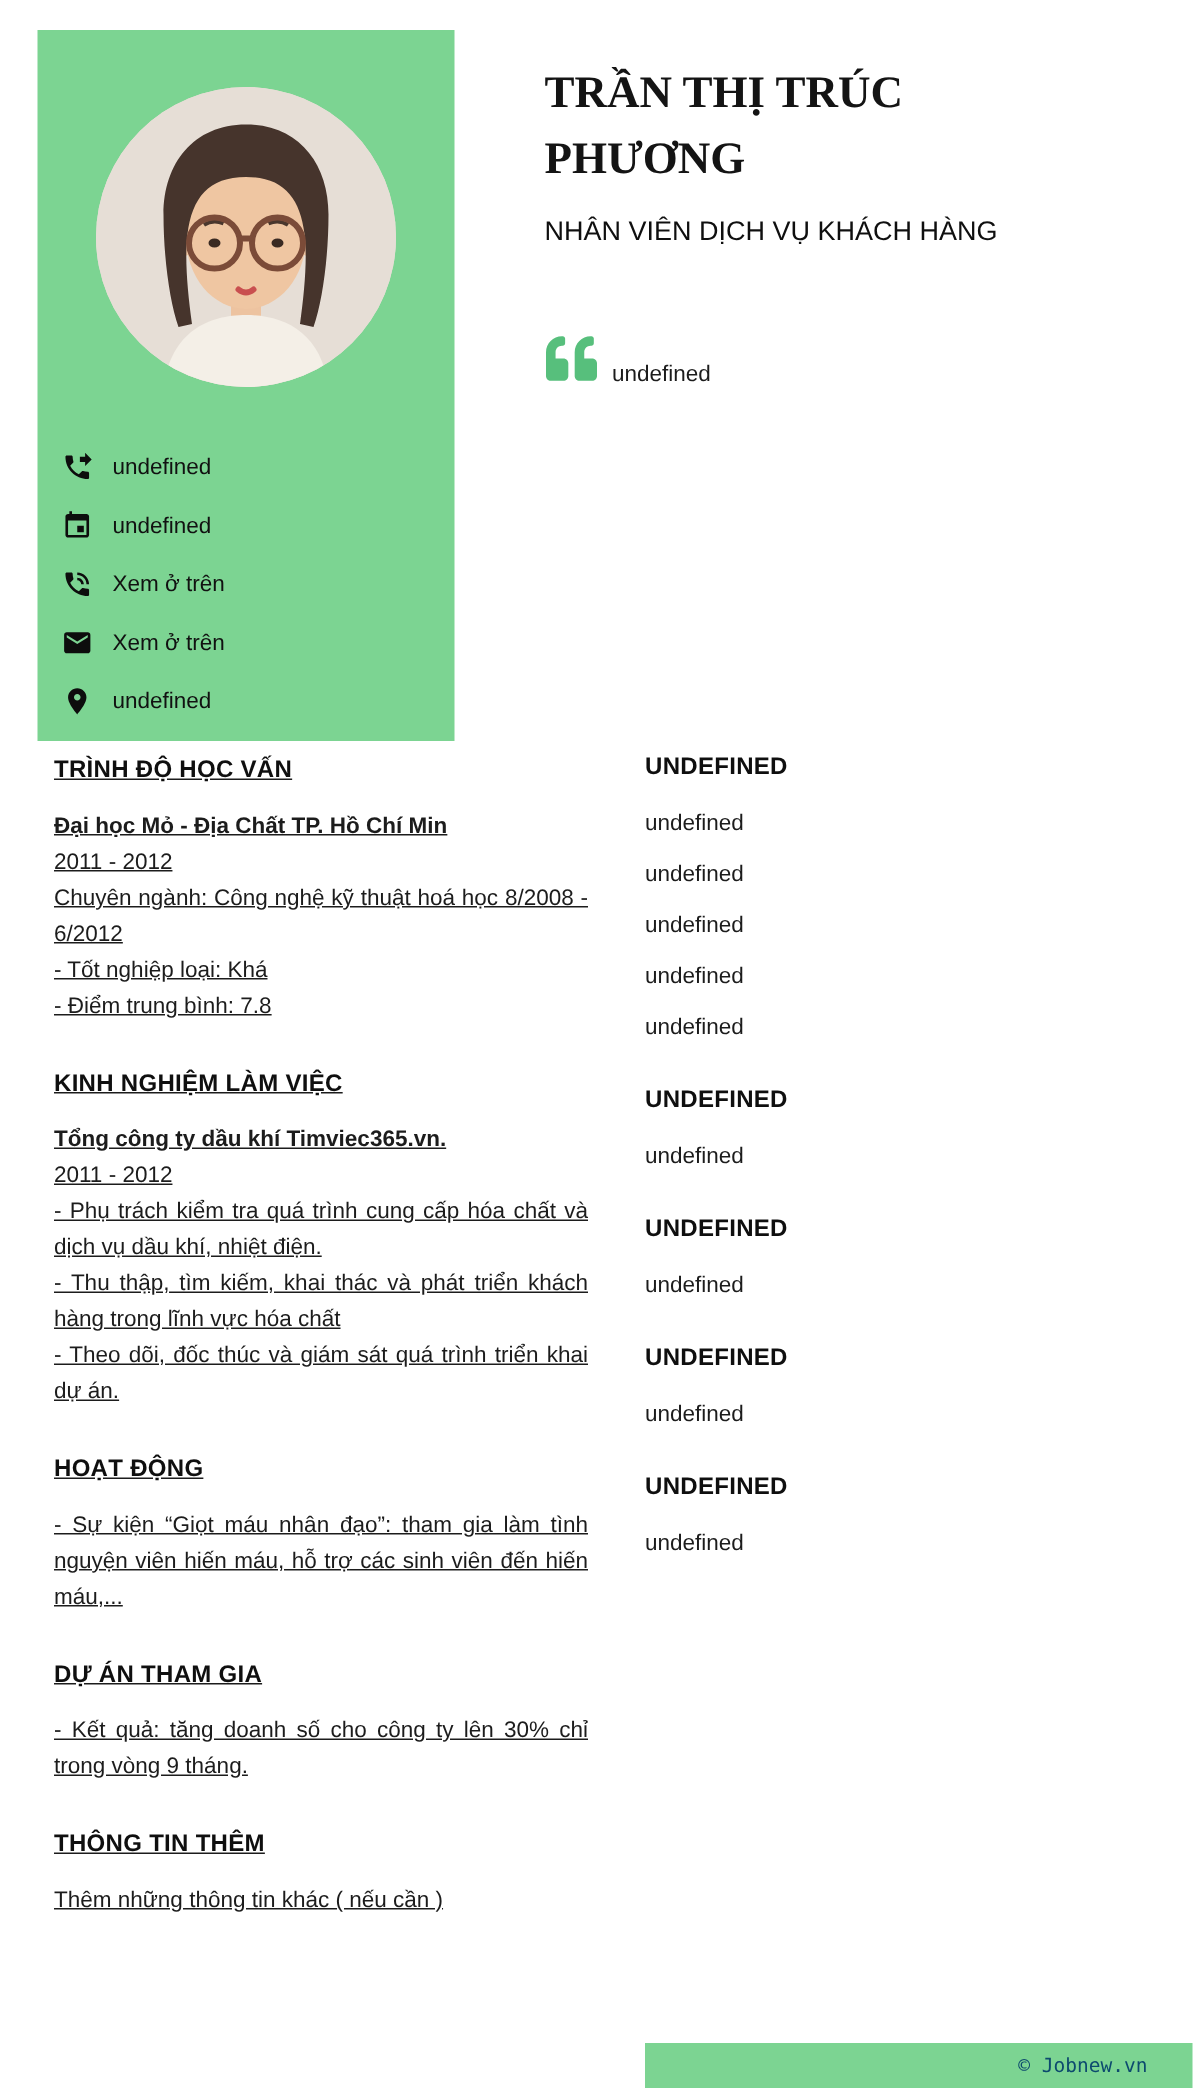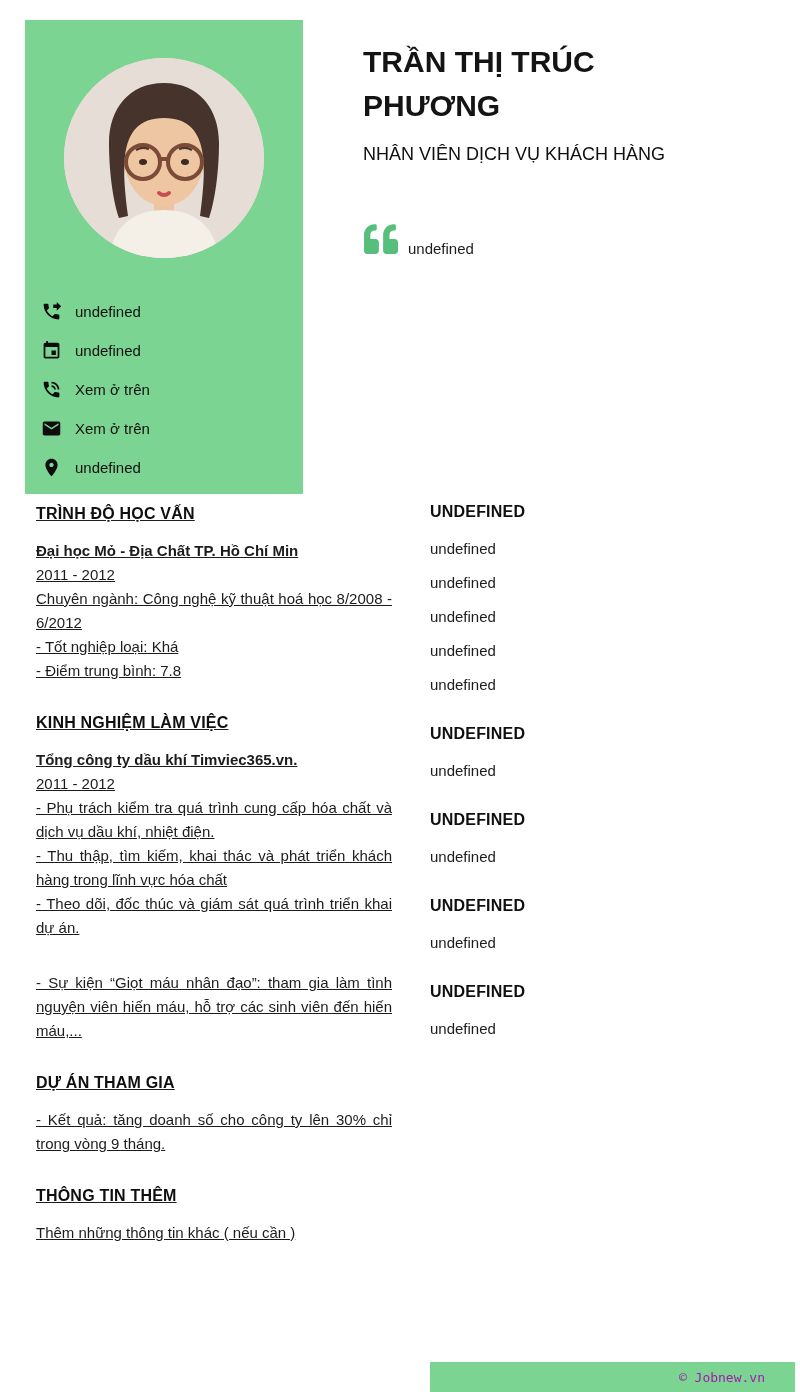--- a/index.html
+++ b/index.html
@@ -21,21 +21,21 @@
   }
   .photo svg { width:100%; height:100%; display:block; }
   .contacts { position:absolute; left:15px; top:272px; right:8px; }
   .contact { display:flex; align-items:center; height:39px; gap:13px; }
   .contact .ic { width:22px; height:22px; flex:0 0 22px; display:flex; align-items:center; justify-content:center; }
   .contact .ic svg { width:21px; height:21px; fill:#0d0d0d; }
   .contact .lb { font-size:15px; color:#111; }
 
   
   .header { position:absolute; left:363px; top:40px; width:410px; }
-  .name { font-size:30px; font-weight:bold; line-height:44px; width:330px; color:#141414; }
+  .name { font-size:30px; font-weight:bold; line-height:44px; width:330px; color:#141414;font-family:Liberation Serif, serif; }
   .jobtitle { margin-top:16px; font-size:18px; font-weight:normal; color:#0f0f0f; }
   .quote-row { position:absolute; left:360px; top:222px; display:flex; align-items:flex-end; gap:6px; }
   .quote-row svg { width:42px; height:34px; }
   .quote-text { font-size:15px; color:#1c1c1c; padding-bottom:3px; }
 
   
   .left-col  { position:absolute; left:36px;  top:505px; width:356px;text-decoration:underline; }
   .right-col { position:absolute; left:430px; top:503px; width:345px; }
   h2.sec { font-size:16px; font-weight:bold; color:#0f0f0f; margin-bottom:16px; letter-spacing:0.2px; }
   .left-col section { margin-bottom:31px; }
@@ -43,21 +43,21 @@
   .b { font-weight:bold; }
   .just { text-align:justify; }
   .right-col section { margin-bottom:28px; }
   .right-col p { font-size:15px; line-height:24px; margin-bottom:10px; color:#1c1c1c; }
 
   
   .footer {
     position:absolute; left:430px; top:1362px; width:365px; height:30px;
     background:#7cd492; display:flex; align-items:center; justify-content:flex-end;
     padding-right:30px;
-    font-family:"DejaVu Sans Mono", monospace; font-size:13px; color:#a21caf;
+    font-family:"DejaVu Sans Mono", monospace; font-size:13px; color:#0c4a6e;
   }
 </style>
 </head>
 <body>
 
 <div>
 
   <div class="panel">
     <div class="photo">
       <svg viewBox="0 0 200 200">
@@ -152,20 +152,21 @@
     <section>
       <h2 class="sec">KINH NGHIỆM LÀM VIỆC</h2>
       <p class="b">Tổng công ty dầu khí Timviec365.vn.</p>
       <p>2011 - 2012</p>
       <p class="just">- Phụ trách kiểm tra quá trình cung cấp hóa chất và dịch vụ dầu khí, nhiệt điện.</p>
       <p class="just">- Thu thập, tìm kiếm, khai thác và phát triển khách hàng trong lĩnh vực hóa chất</p>
       <p class="just">- Theo dõi, đốc thúc và giám sát quá trình triển khai dự án.</p>
     </section>
 
     <section>
+      <h2 class="sec">HOẠT ĐỘNG</h2>
       <p class="just">- Sự kiện “Giọt máu nhân đạo”: tham gia làm tình nguyện viên hiến máu, hỗ trợ các sinh viên đến hiến máu,...</p>
     </section>
 
     <section>
       <h2 class="sec">DỰ ÁN THAM GIA</h2>
       <p class="just">- Kết quả: tăng doanh số cho công ty lên 30% chỉ trong vòng 9 tháng.</p>
     </section>
 
     <section>
       <h2 class="sec">THÔNG TIN THÊM</h2>

